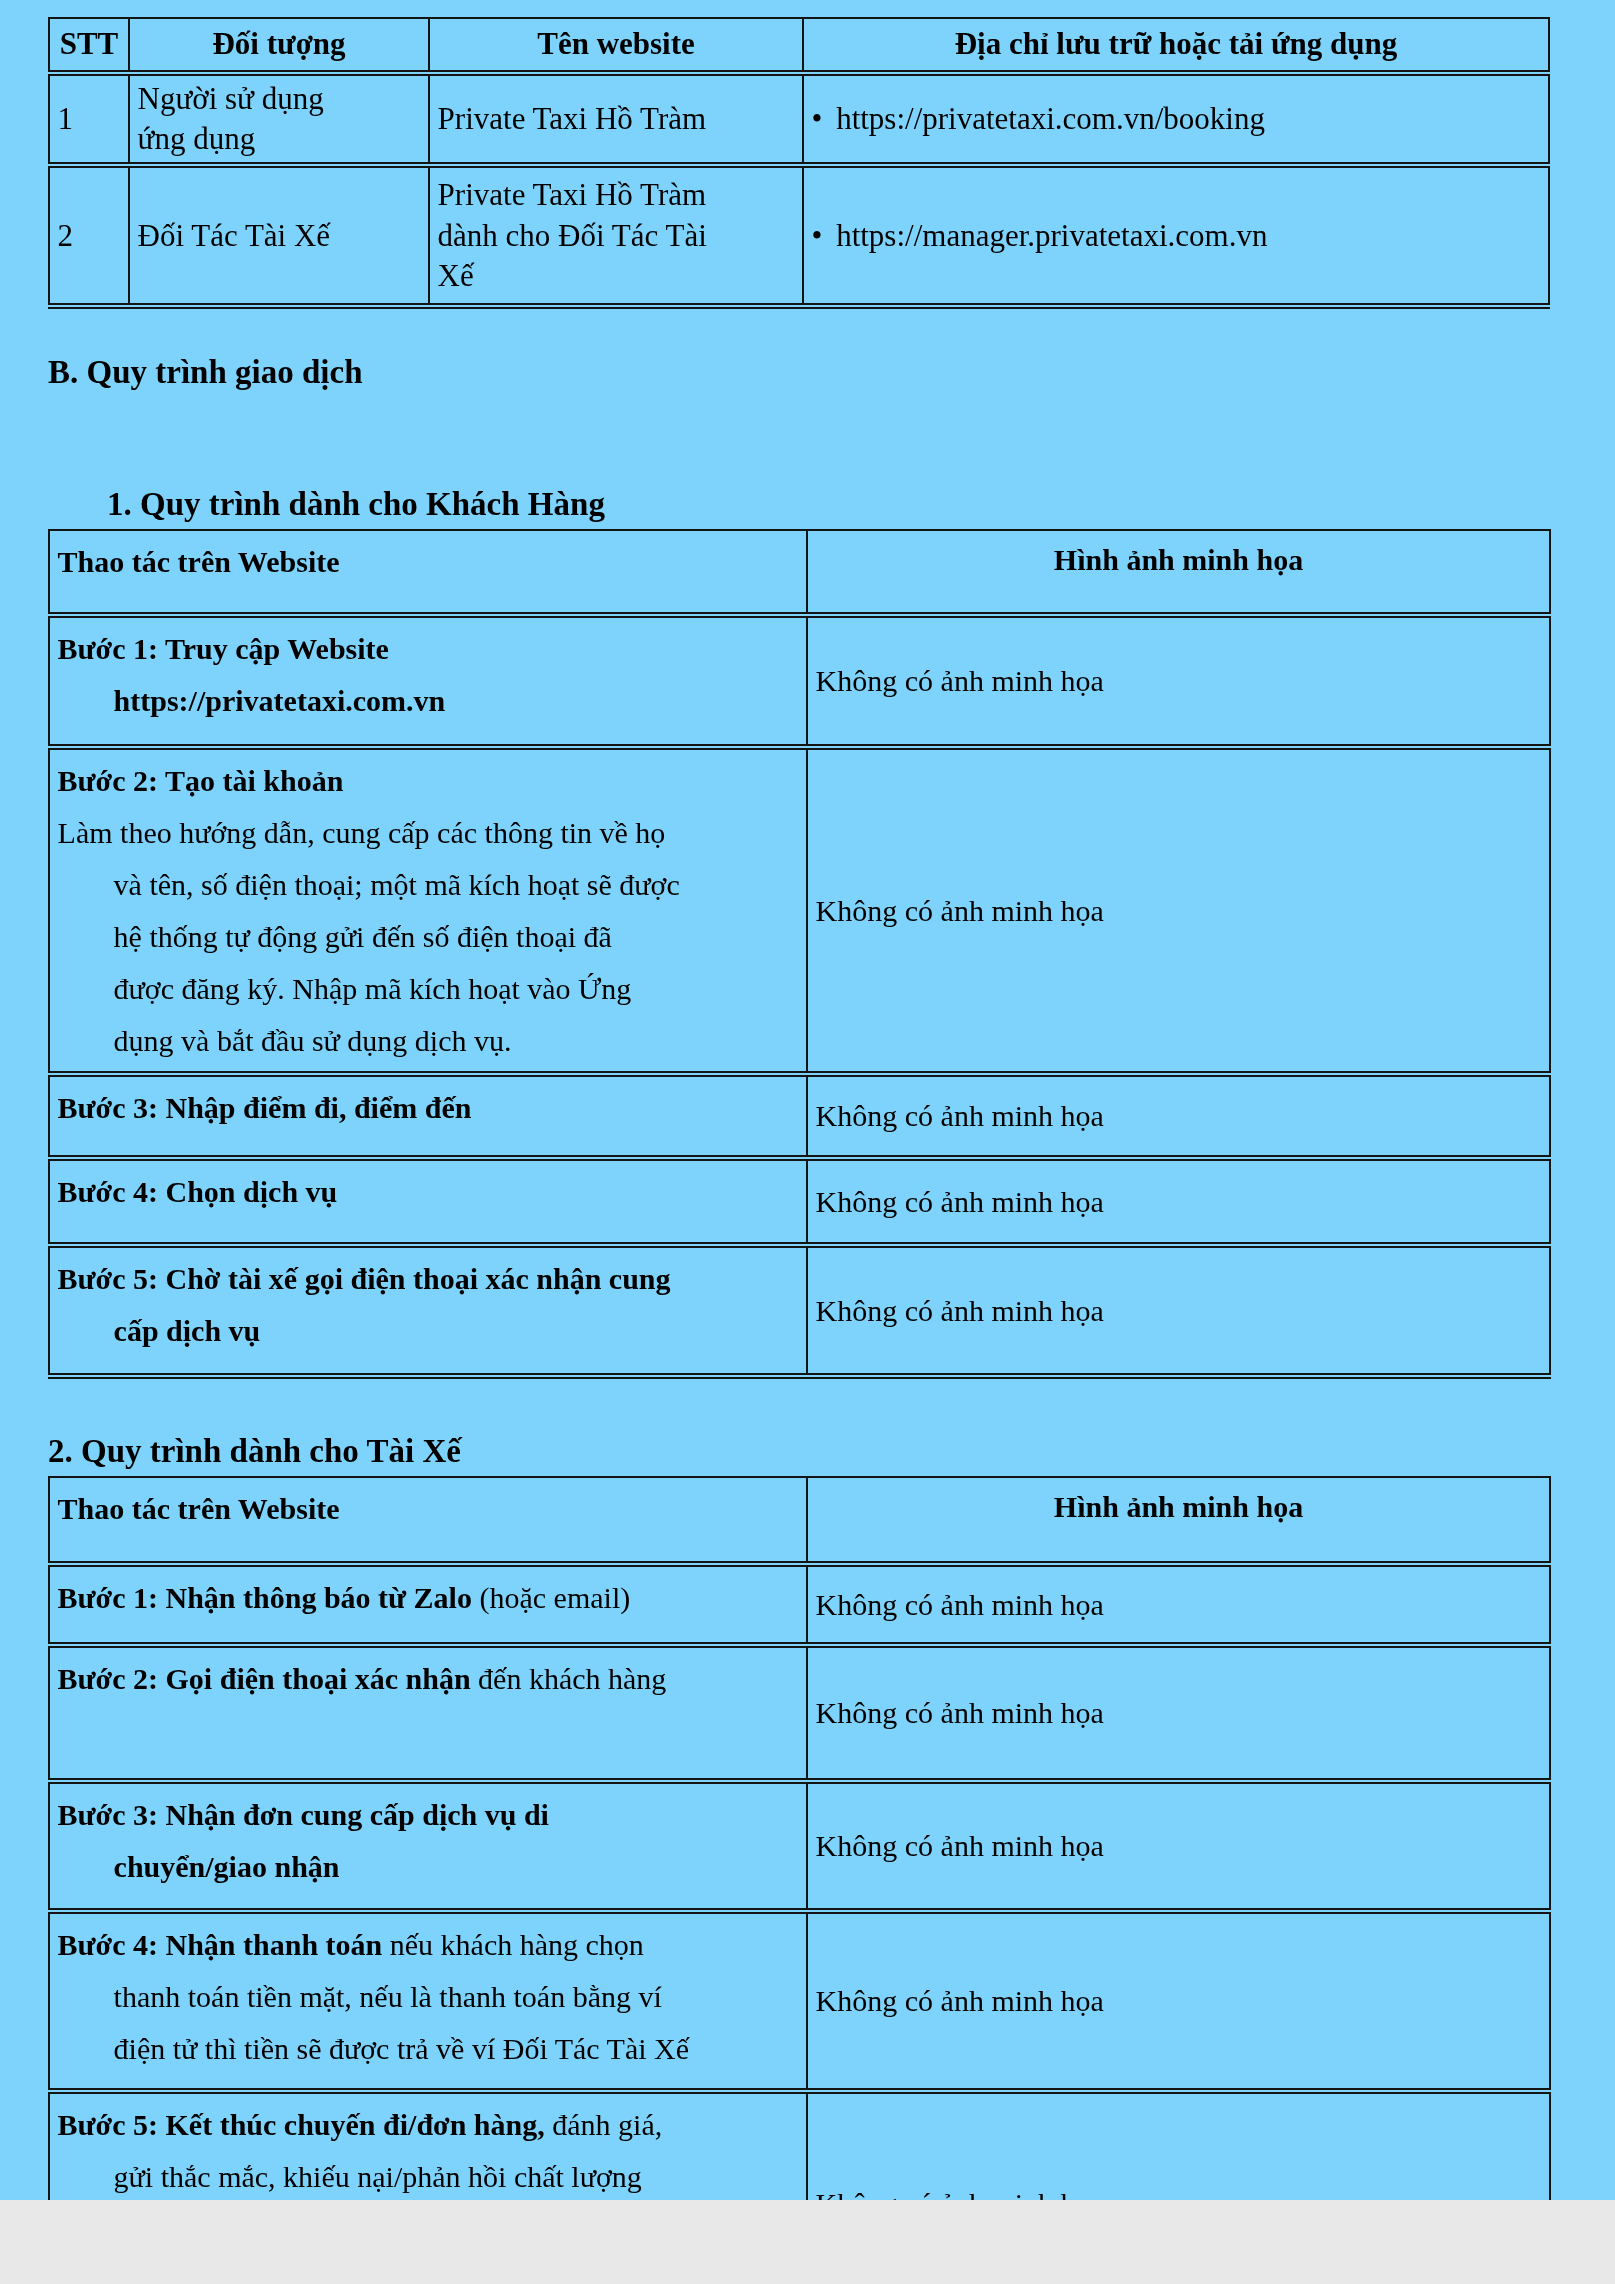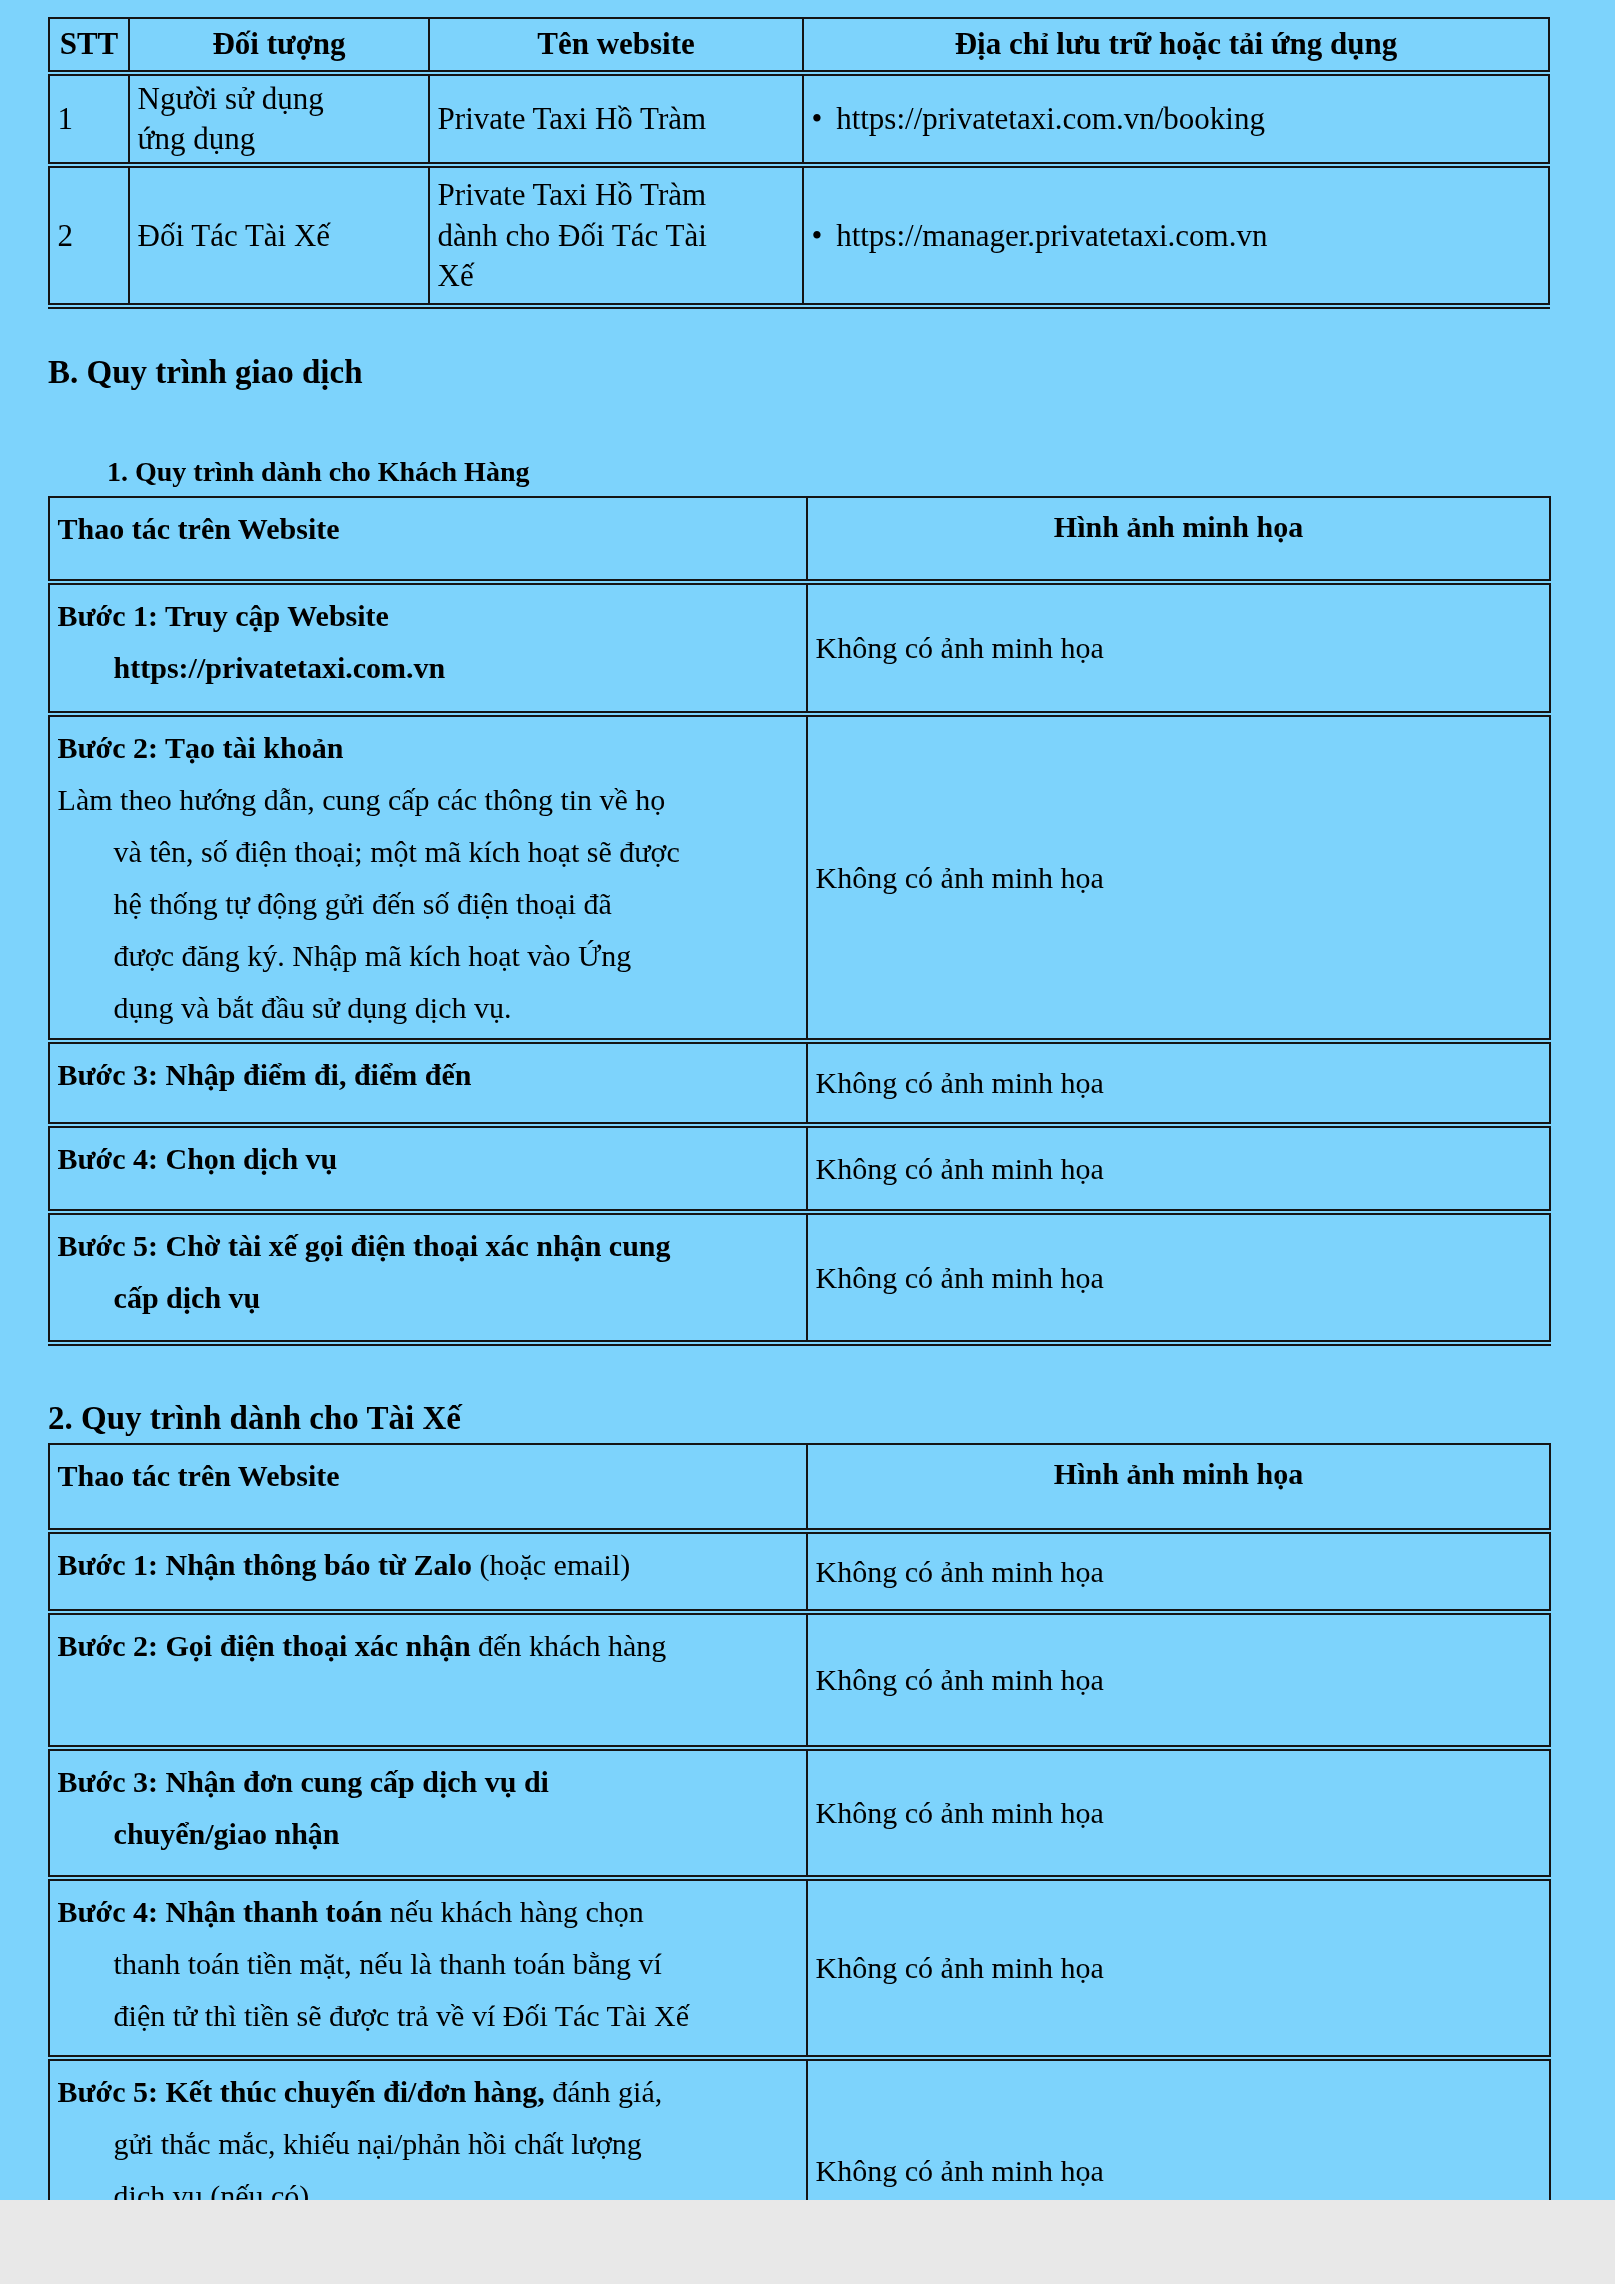--- a/index.html
+++ b/index.html
@@ -34,21 +34,21 @@
   .proc td.step, .proc td.hleft { vertical-align:top; padding:4.6px 7.6px; }
   .proc td.hright { vertical-align:top; text-align:center; font-weight:bold;margin-left:13px; }
   .proc td.hleft { font-weight:bold; }
   .hang { padding-left:56px; text-indent:-56px; white-space:pre-line; }
   .flush { white-space:pre-line; }
   .noimg { white-space:pre-line; }
   b { font-weight:bold; }
 
   
   .hB  { font-weight:bold; font-size:33px; line-height:46px; height:46px; margin:40px 0 12px 0; }
-  .h1s { font-weight:bold; font-size:28px; line-height:43px; height:43px; margin:55px 0 3px 59px; }
+  .h1s { font-weight:bold; font-size:33px; line-height:43px; height:43px; margin:88px 0 3px 59px; }
   .h2s { font-weight:bold; font-size:33px; line-height:40px; height:40px; margin:52px 0 4.6px 0; }
 
   
   .r73{height:55px} .r118{height:90px} .r185{height:141px}
   .r112{height:85px} .r174{height:132px} .r420{height:319px}
   .r110{height:84px} .r115{height:87px} .r172{height:131px}
   .r114{height:87px} .r106{height:81px} .r179{height:136px}
   .r171{height:130px} .r237{height:180px} .r297{height:226px}
 
   .bullet { display:inline-block; margin-right:13.7px; text-indent:0; }

